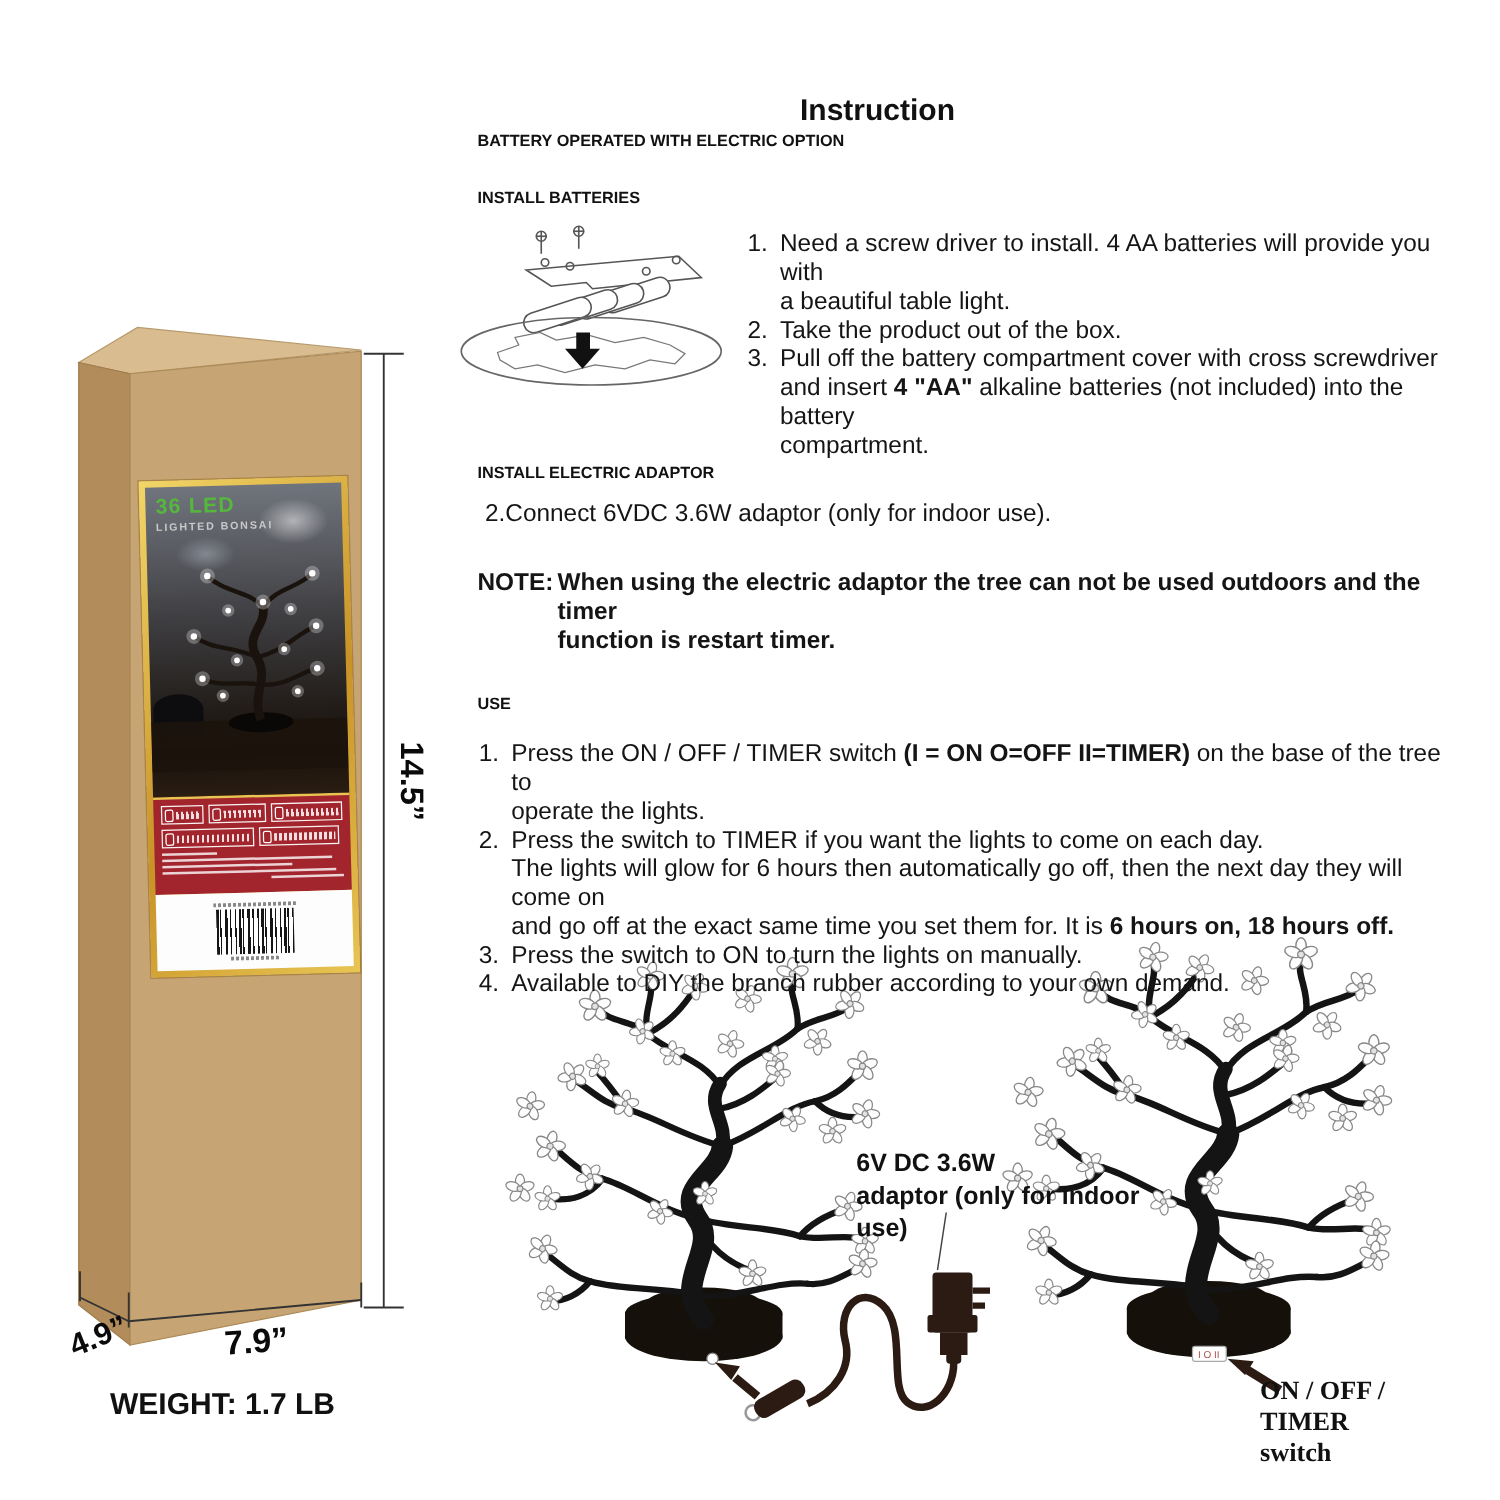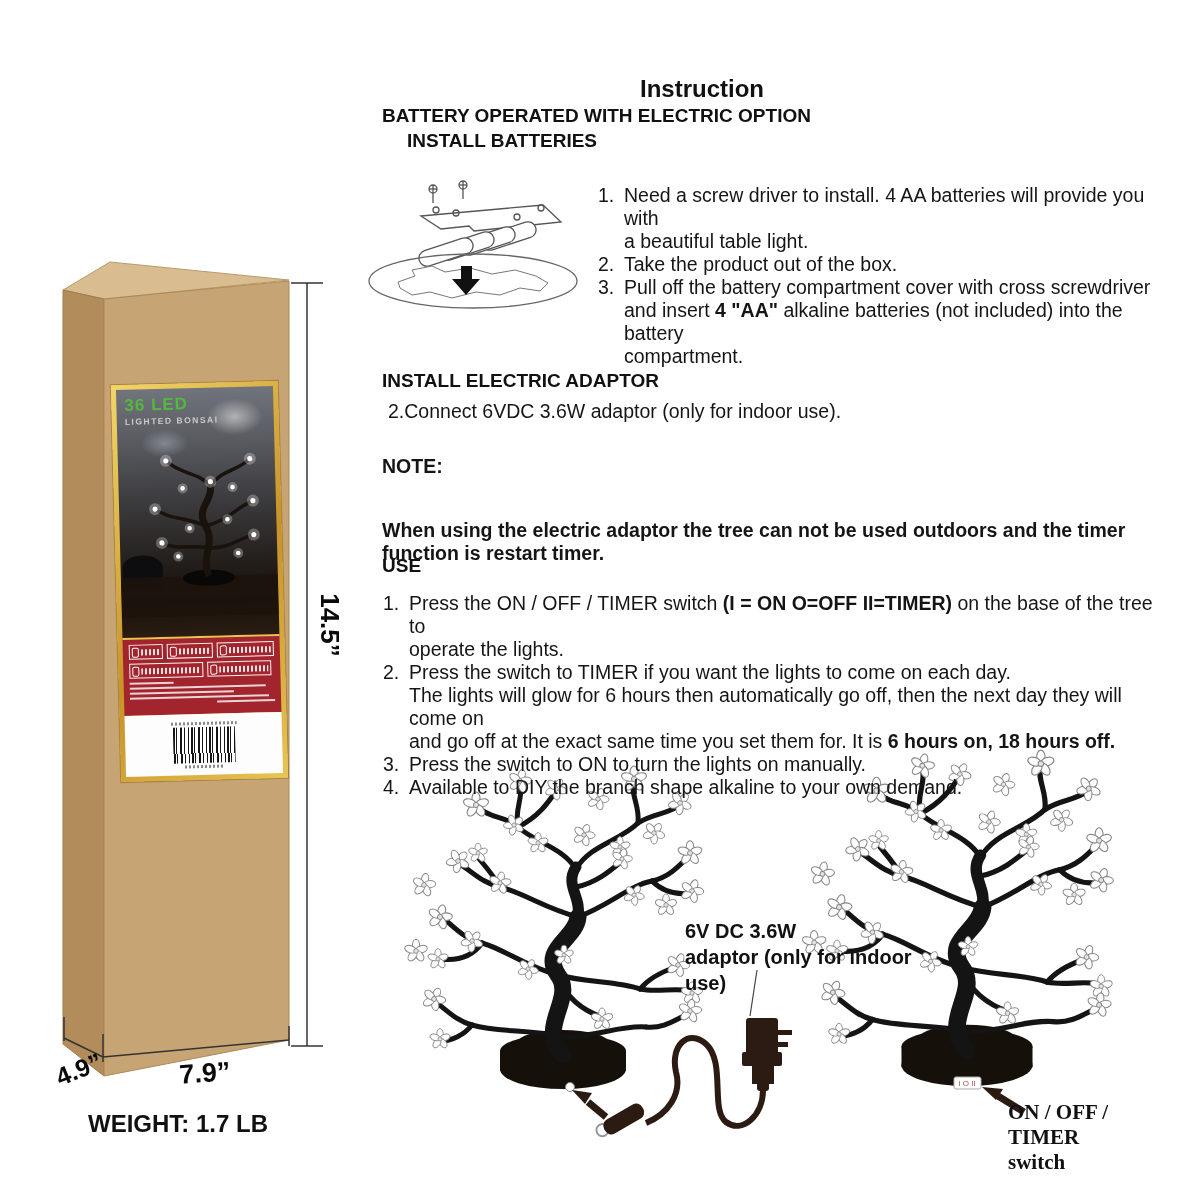--- a/index.html
+++ b/index.html
@@ -1,31 +1,31 @@
 <!DOCTYPE html>
 <html><head>
 <meta charset="utf-8">
 <style>
   html,body{margin:0;padding:0;}
   body{width:1200px;height:1200px;position:relative;background:#fff;
        font-family:"Liberation Sans",sans-serif;color:#111;overflow:hidden;}
   .abs{position:absolute;}
   .bold{font-weight:bold;}
   #title{left:640px;top:46px;width:200px;text-align:left;font-size:24px;font-weight:bold;margin-top:29px;}
-  .h19{font-size:19px;font-weight:bold;white-space:nowrap;text-align:center;}
+  .h19{font-size:13px;font-weight:bold;white-space:nowrap;text-align:center;}
   #h-battery-option{left:382px;top:105px;}
-  #h-install-batteries{left:382px;top:130px;margin-left:25px;}
+  #h-install-batteries{left:382px;top:150px;}
   #h-install-adaptor{left:382px;top:370px;}
   #h-use{left:382px;top:555px;}
   .txt{font-size:19.5px;line-height:23px;color:#151515;}
   .list{display:flex;}
   .list .num{flex:0 0 26px;}
   #battery-steps{left:598px;top:184px;width:560px;}
   #adaptor-steps{left:388px;top:400px;width:760px;}
-  #note-block{left:382px;top:455px;width:780px;display:flex;font-weight:bold;flex-direction:column;}
+  #note-block{left:382px;top:455px;width:780px;display:flex;font-weight:bold;}
   #note-block .note-label{flex:0 0 64px;}
   #use-steps{left:383px;top:592px;width:790px;}
   
   .dim{font-weight:bold;font-size:26px;white-space:nowrap;text-align:center;color:#0a0a0a;}
   #dim-height{left:285px;top:610px;width:90px;height:30px;transform:rotate(90deg);}
   #dim-width{left:150px;top:1058px;width:110px;transform:rotate(-4deg);font-size:27px;}
   #dim-depth{left:44px;top:1055px;width:70px;transform:rotate(-22deg);font-size:25px;}
   #weight{left:88px;top:1110px;width:180px;text-align:center;font-weight:bold;font-size:24px;}
   
   #adaptor-label{left:685px;top:918px;width:230px;text-align:left;font-weight:bold;font-size:20px;line-height:26px;}
@@ -405,21 +405,21 @@
       <div>The lights will glow for 6 hours then automatically go off, then the next day they will come on</div>
       <div><span>and go off at the exact same time you set them for. It is </span><span class="bold">6 hours on, 18 hours off.</span></div>
     </div>
   </div>
   <div class="list">
     <span class="num">3.</span>
     <div>Press the switch to ON to turn the lights on manually.</div>
   </div>
   <div class="list">
     <span class="num">4.</span>
-    <div>Available to DIY the branch shape alkaline to your own demand.</div>
+    <div>Available to DIY the branch rubber according to your own demand.</div>
   </div>
 </div>
 
 <div id="dim-height" class="abs dim">14.5”</div>
 <div id="dim-width" class="abs dim">7.9”</div>
 <div id="dim-depth" class="abs dim">4.9”</div>
 <div id="weight" class="abs">WEIGHT: 1.7 LB</div>
 
 <div id="adaptor-label" class="abs">
   <div>6V DC 3.6W</div>

